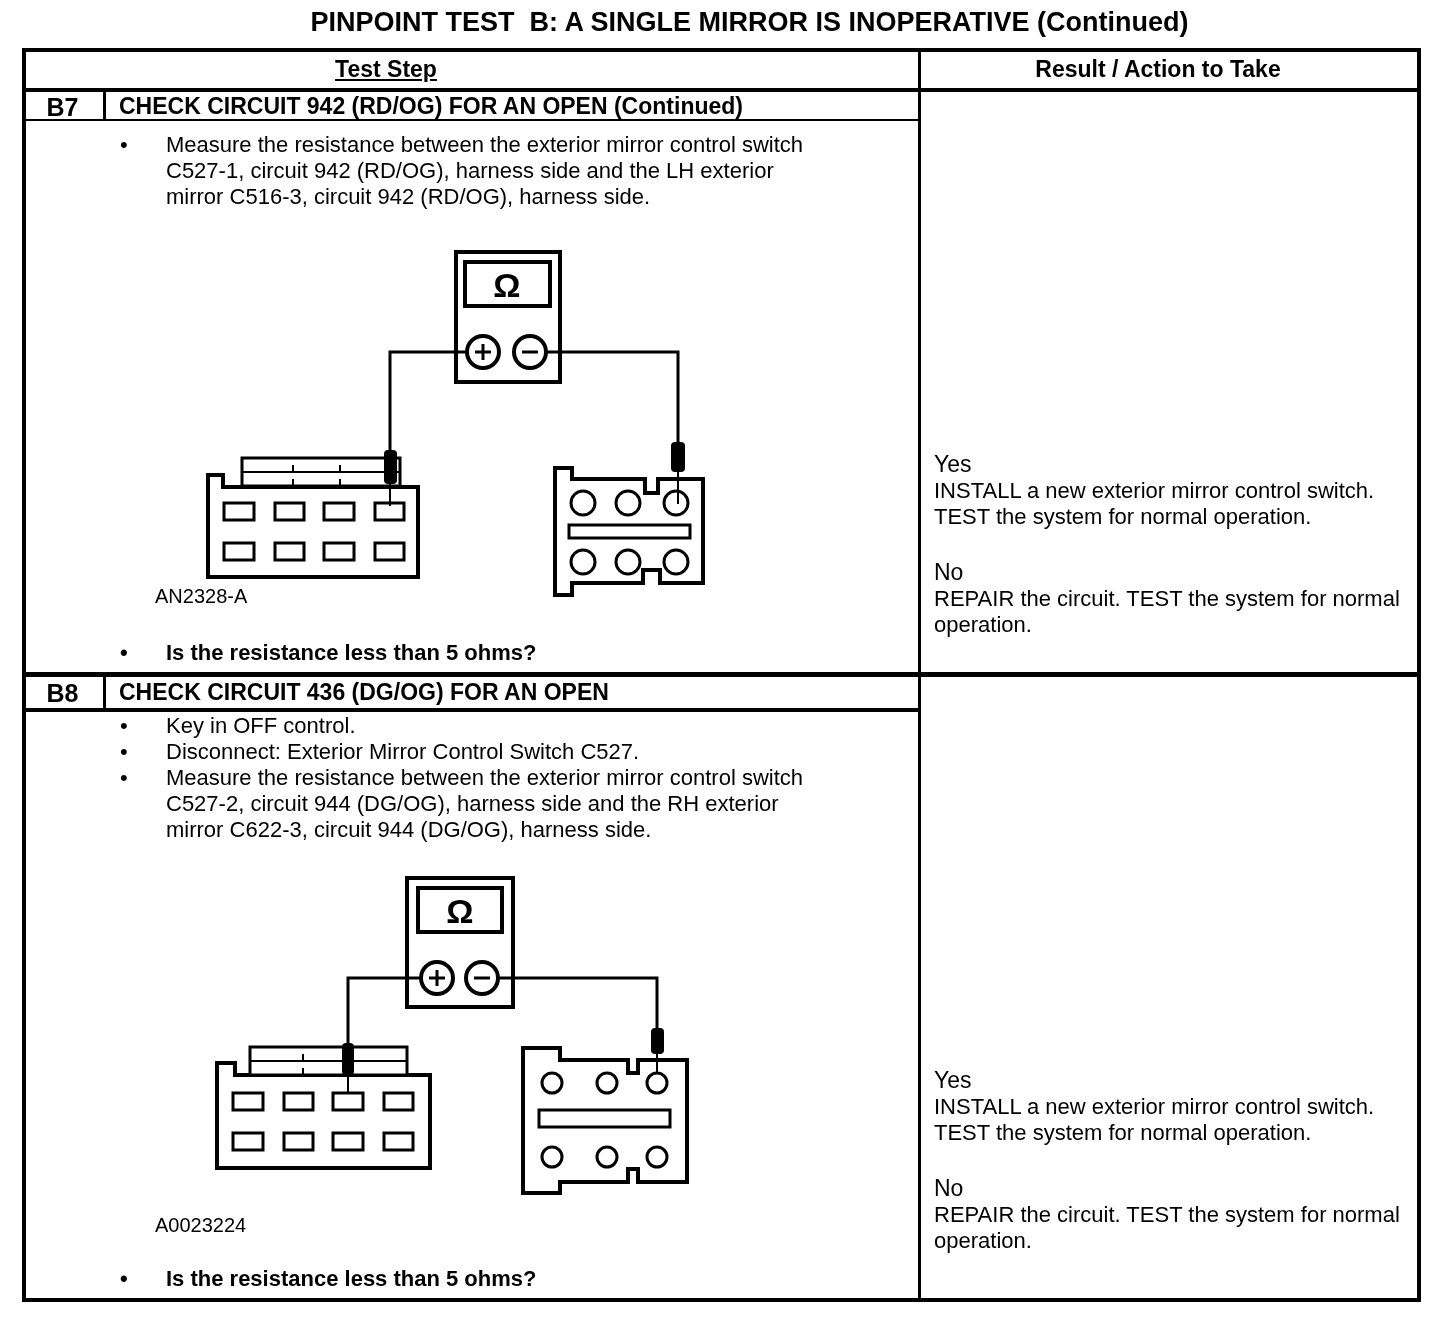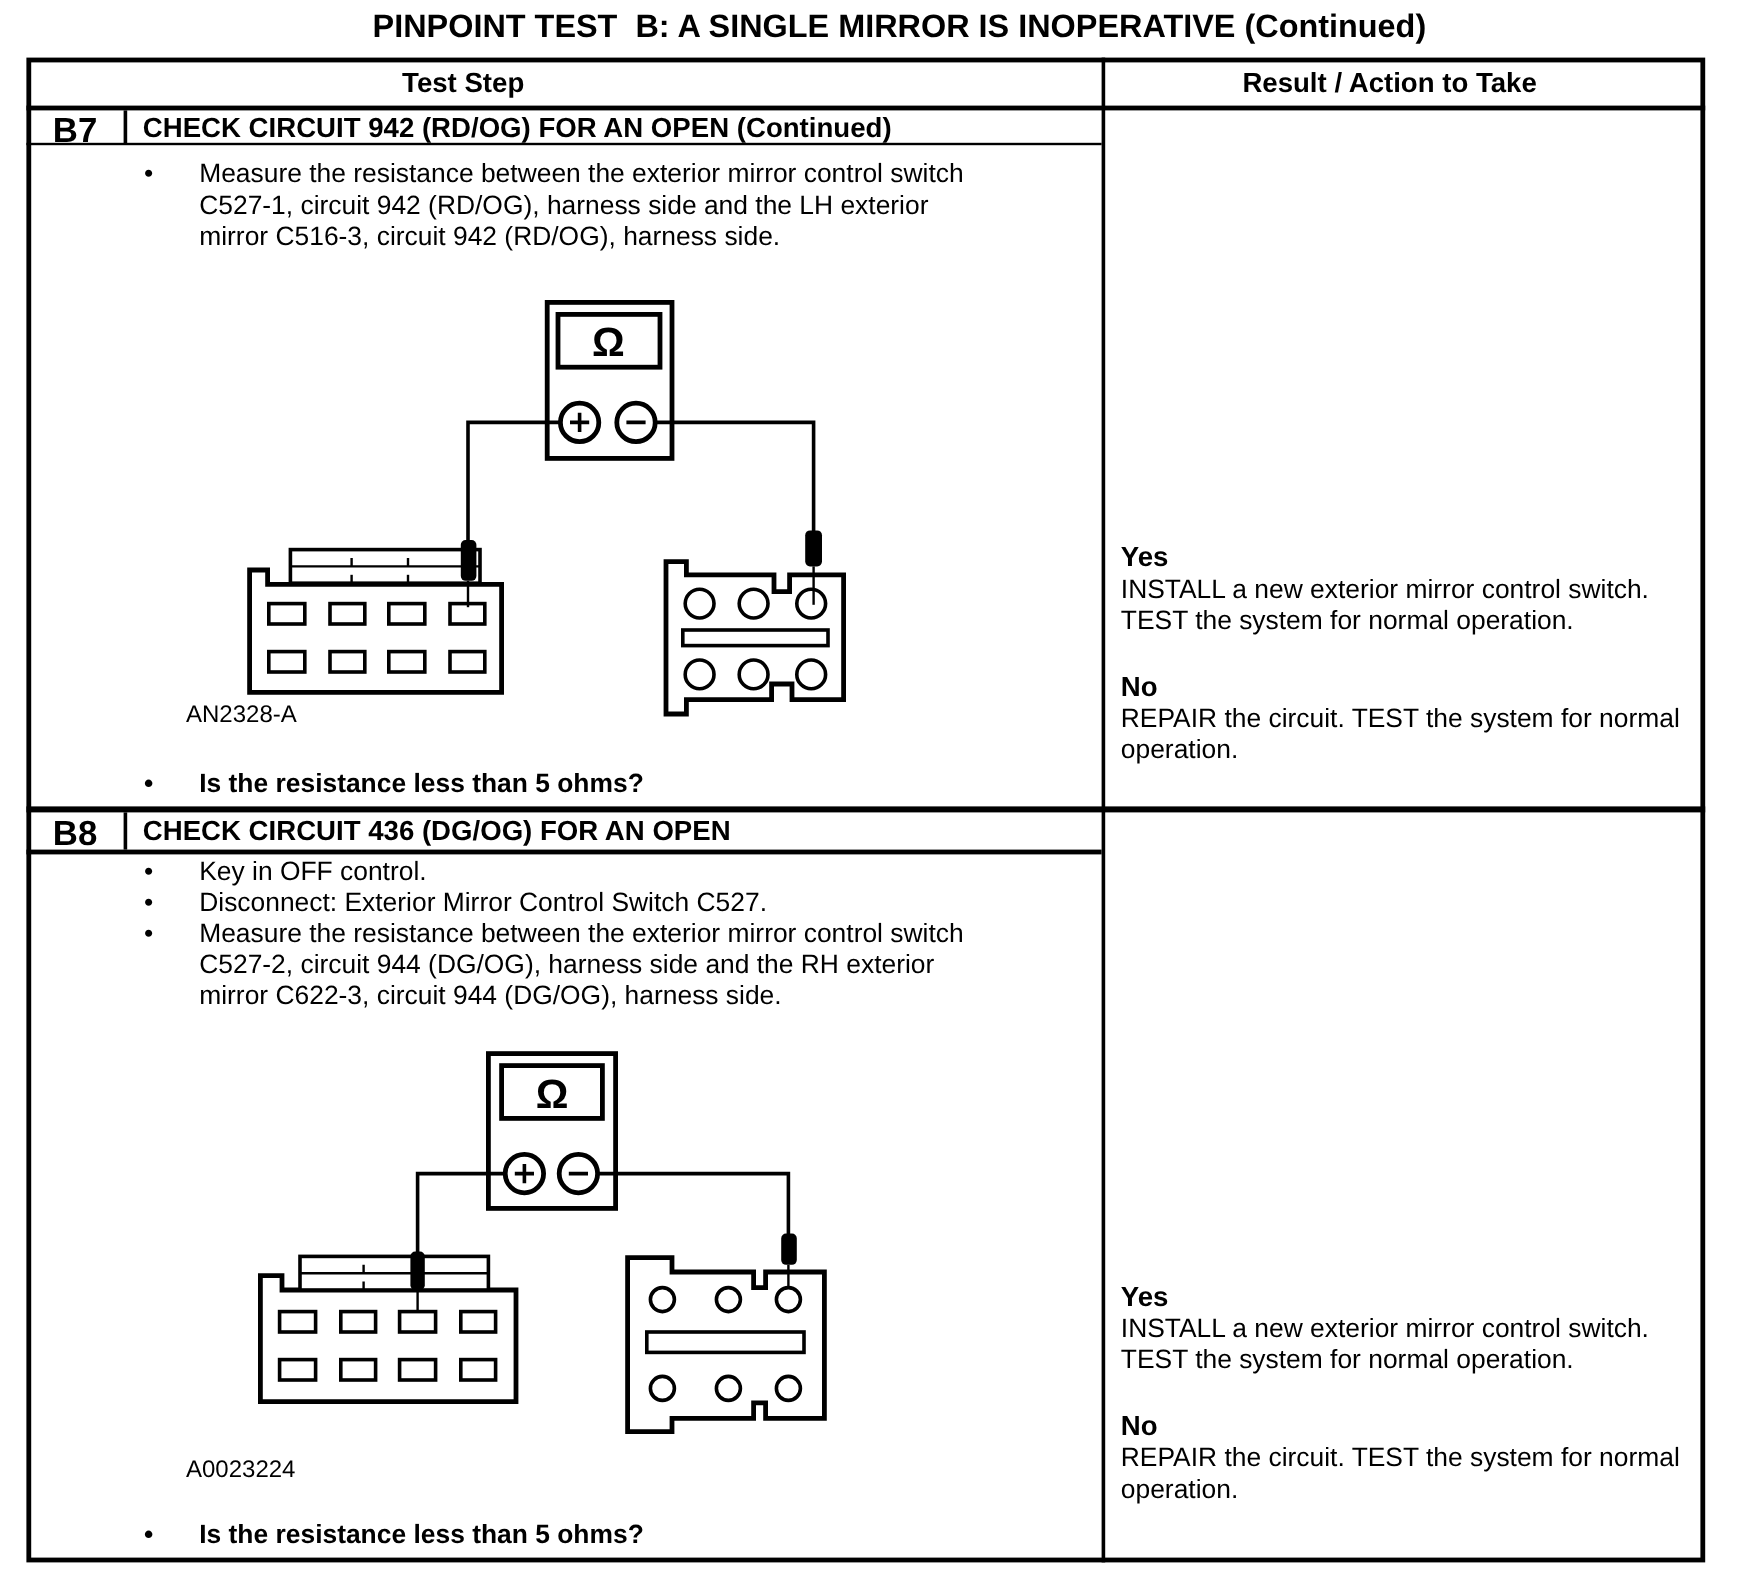--- a/index.html
+++ b/index.html
@@ -3,49 +3,49 @@
 <meta charset="utf-8">
 <style>
   html,body{margin:0;padding:0;background:#fff;}
   body{width:1456px;height:1328px;position:relative;overflow:hidden;
        font-family:"Liberation Sans","DejaVu Sans",sans-serif;color:#000;}
   .abs{position:absolute;}
   .page-title{left:0;top:7px;width:1443px;text-align:center;font-size:27px;font-weight:bold;white-space:pre;padding-left:28px;}
   .frame{left:22px;top:48px;width:1399px;height:1254px;border:4px solid #000;box-sizing:border-box;}
   .hline,.vline{background:#000;}
   .colhead{font-size:23px;font-weight:bold;text-align:center;top:56px;}
-  .rowlabel{font-size:29px;font-weight:bold;text-align:center;width:81px;left:22px;}
+  .rowlabel{font-size:25px;font-weight:bold;text-align:center;width:81px;left:22px;}
   .rowtitle{font-size:23px;font-weight:bold;left:119px;}
   .steps{left:112px;width:726px;font-size:22px;line-height:26px;}
   .step{display:flex;}
   .dot{flex:0 0 46px;padding-left:8px;}
   .step-text{flex:1;max-width:670px;}
   .question{font-weight:bold;}
   .figlabel{font-size:20px;left:155px;}
   .result{left:934px;width:472px;font-size:22px;line-height:26px;}
-  .result .lbl{font-size:23px;font-weight:bold;line-height:28px;}
+  .result .lbl{font-size:23px;font-weight:normal;line-height:28px;}
   .result .lbl.no{margin-top:28px;}
   svg{position:absolute;}
   svg text{font-family:"Liberation Sans","DejaVu Sans",sans-serif;}
 </style>
 </head>
 <body>
 
 <div class="abs page-title">PINPOINT TEST  B: A SINGLE MIRROR IS INOPERATIVE (Continued)</div>
 
 <div class="abs frame"></div>
 <div class="abs vline" style="left:918px;top:48px;width:3px;height:1254px;"></div>
 <div class="abs hline" style="left:22px;top:88px;width:1399px;height:4px;"></div>
 <div class="abs vline" style="left:103px;top:92px;width:3px;height:28px;"></div>
 <div class="abs hline" style="left:22px;top:119px;width:896px;height:2px;"></div>
 <div class="abs hline" style="left:22px;top:672px;width:1399px;height:5px;"></div>
 <div class="abs vline" style="left:103px;top:677px;width:3px;height:31px;"></div>
 <div class="abs hline" style="left:22px;top:708px;width:896px;height:4px;"></div>
 
-<div class="abs colhead" style="left:22px;width:728px;">Test Step</div>
+<div class="abs colhead" style="left:22px;width:728px;text-decoration:underline;">Test Step</div>
 <div class="abs colhead" style="left:918px;width:480px;">Result / Action to Take</div>
 
 <div class="abs rowlabel" style="top:93px;">B7</div>
 <div class="abs rowtitle" style="top:93px;">CHECK CIRCUIT 942 (RD/OG) FOR AN OPEN (Continued)</div>
 
 <div class="abs steps" style="top:132px;">
   <div class="step">
     <span class="dot">•</span>
     <span class="step-text">Measure the resistance between the exterior mirror control switch C527-1, circuit 942 (RD/OG), harness side and the LH exterior mirror C516-3, circuit 942 (RD/OG), harness side.</span>
   </div>

